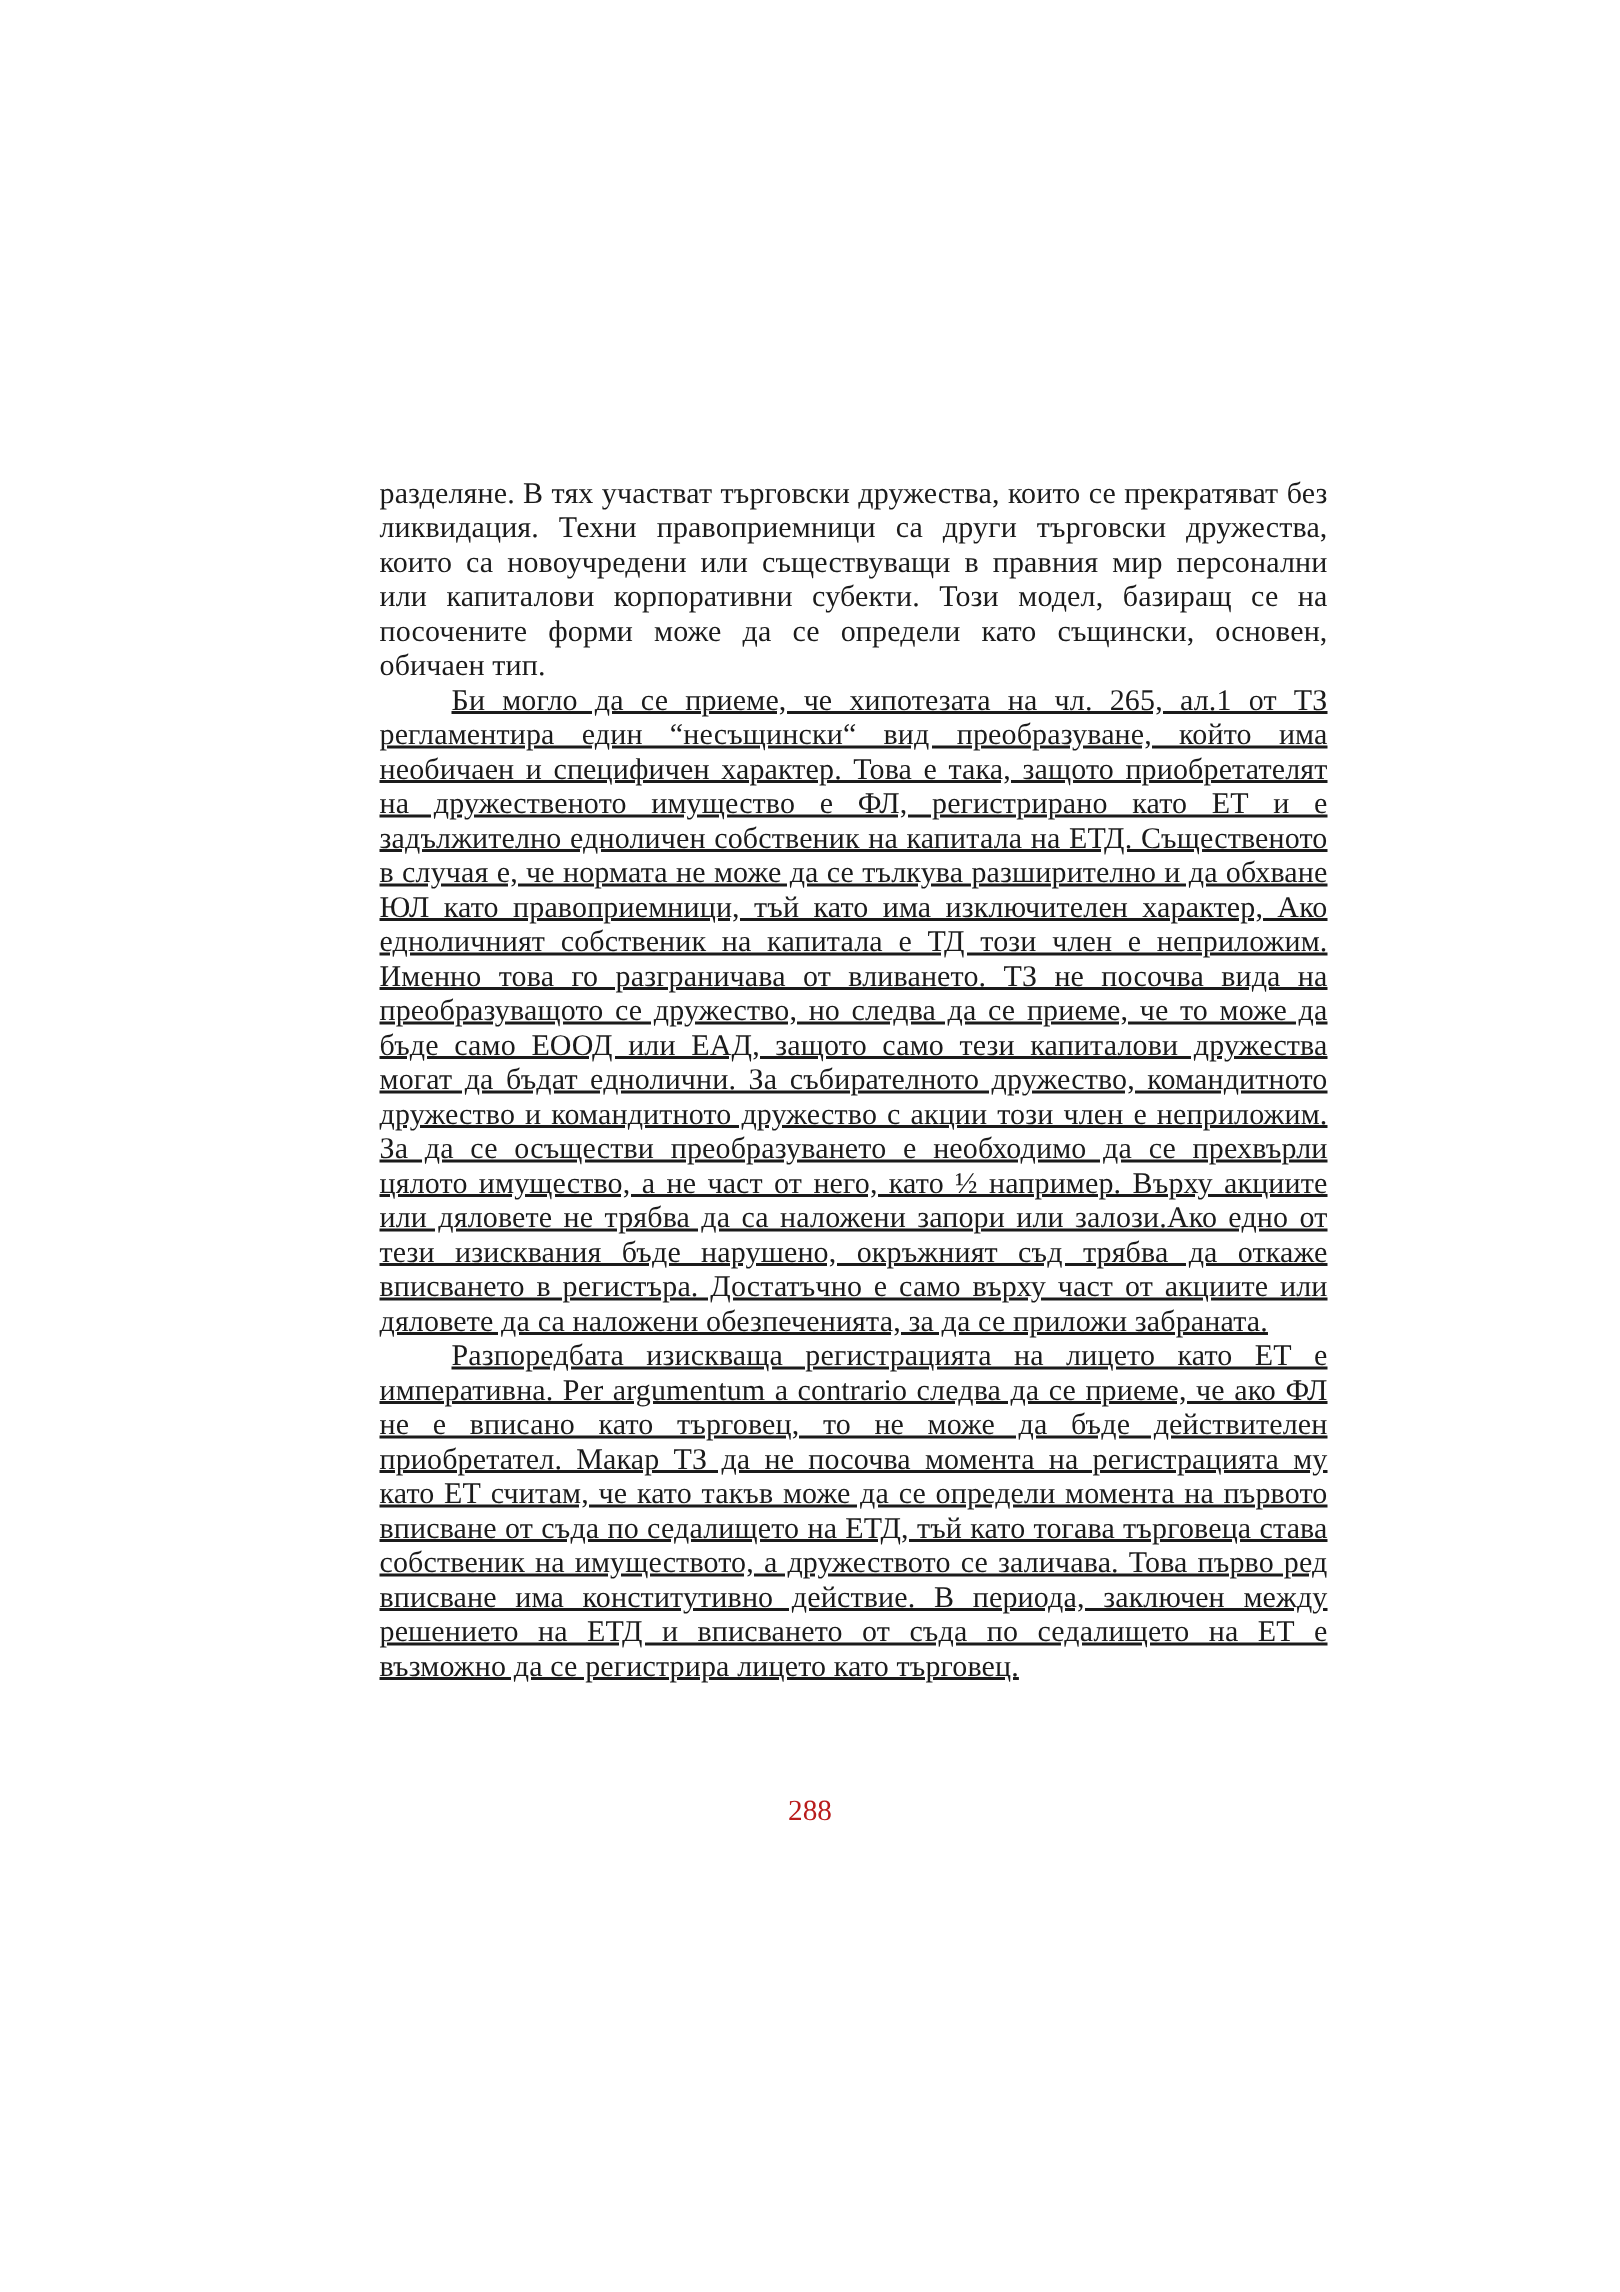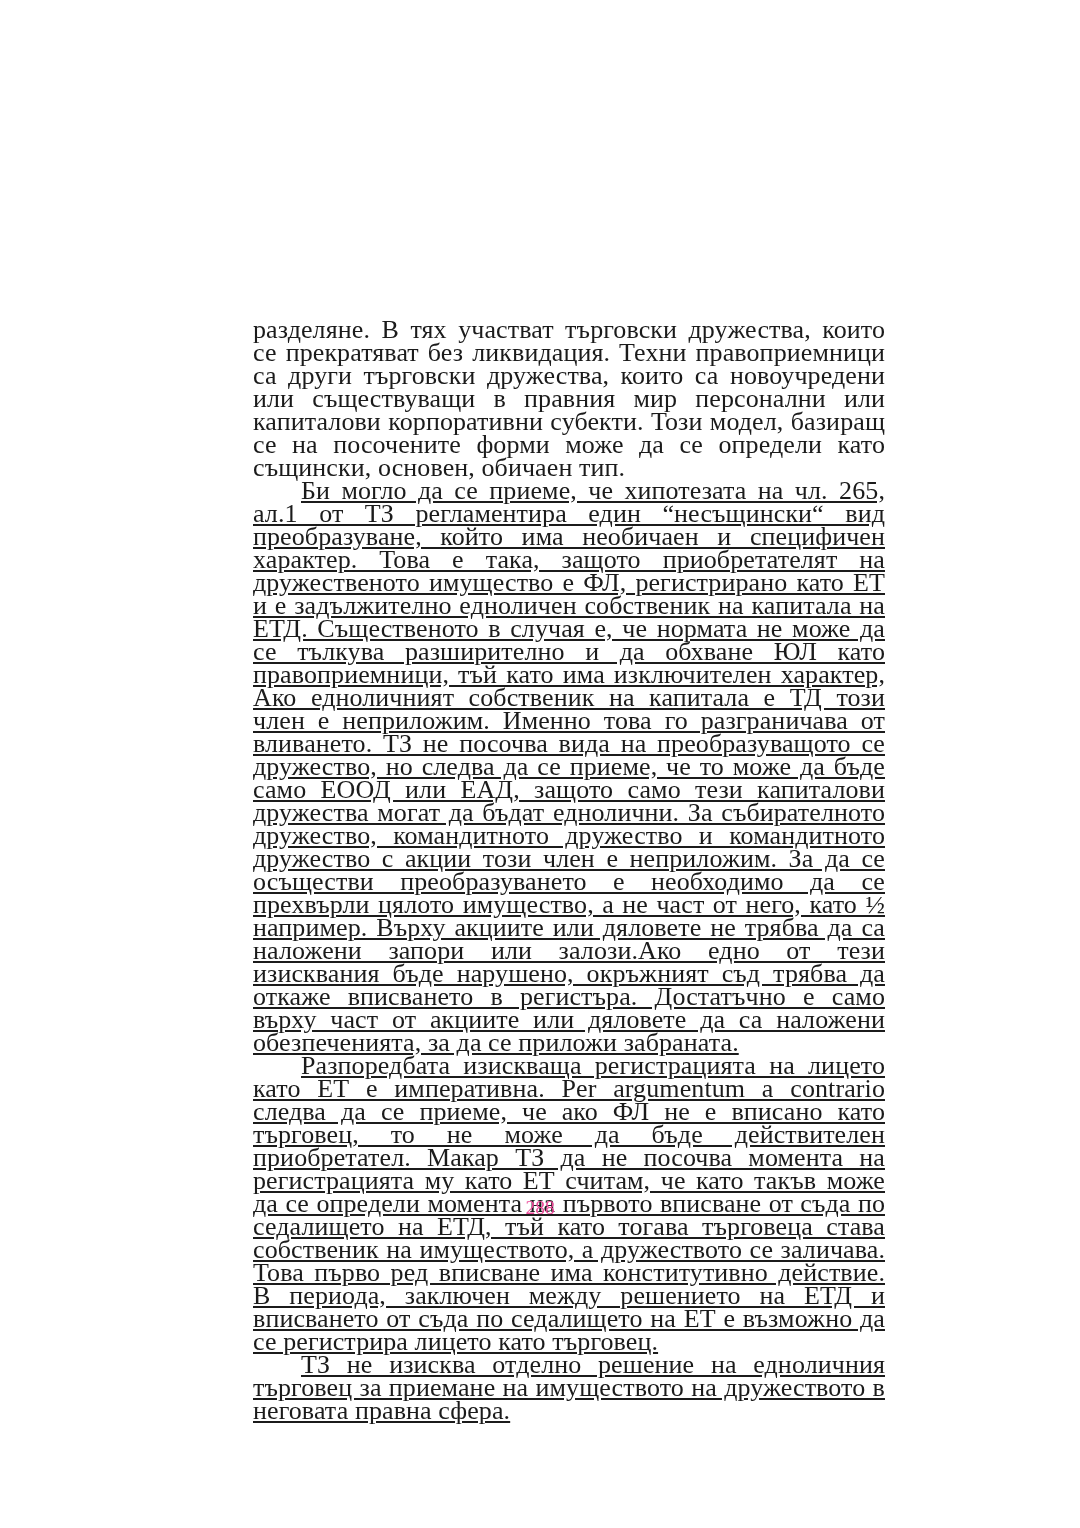--- a/index.html
+++ b/index.html
@@ -14,21 +14,21 @@
     background: #ffffff;
     overflow: hidden;
     font-family: "Liberation Serif", "DejaVu Serif", serif;
     color: #1b1b1b;
   }
   .text-column {
     position: absolute;
     left: 253px;
     top: 318px;
     width: 632px;
-    font-size: 26px;
+    font-size: 20px;
     line-height: 23px;
     text-align: justify;
     letter-spacing: 0.1px;
   }
   .text-column p {
     margin: 0;
     padding: 0;
     hyphens: none;
   }
   .text-column p.indent {
@@ -36,27 +36,26 @@
     text-decoration: underline;
   }
   .page-number {
     position: absolute;
     top: 1196px;
     left: 0;
     width: 1080px;
     text-align: center;
     font-size: 19.5px;
     line-height: 23px;
-    color: #ec4899;
+    color: #b91c1c;
   }
 </style>
 </head>
 <body>
 
 <div class="page">
   <div class="text-column">
     <p>разделяне. В тях участват търговски дружества, които се прекратяват без ликвидация. Техни правоприемници са други търговски дружества, които са новоучредени или съществуващи в правния мир персонални или капиталови корпоративни субекти. Този модел, базиращ се на посочените форми може да се определи като същински, основен, обичаен тип.</p>
     <p class="indent">Би могло да се приеме, че хипотезата на чл. 265, ал.1 от ТЗ регламентира един “несъщински“ вид преобразуване, който има необичаен и специфичен характер. Това е така, защото приобретателят на дружественото имущество е ФЛ, регистрирано като ЕТ и е задължително едноличен собственик на капитала на ЕТД. Същественото в случая е, че нормата не може да се тълкува разширително и да обхване ЮЛ като правоприемници, тъй като има изключителен характер, Ако едноличният собственик на капитала е ТД този член е неприложим. Именно това го разграничава от вливането. ТЗ не посочва вида на преобразуващото се дружество, но следва да се приеме, че то може да бъде само ЕООД или ЕАД, защото само тези капиталови дружества могат да бъдат еднолични. За събирателното дружество, командитното дружество и командитното дружество с акции този член е неприложим. За да се осъществи преобразуването е необходимо да се прехвърли цялото имущество, а не част от него, като ½ например. Върху акциите или дяловете не трябва да са наложени запори или залози.Ако едно от тези изисквания бъде нарушено, окръжният съд трябва да откаже вписването в регистъра. Достатъчно е само върху част от акциите или дяловете да са наложени обезпеченията, за да се приложи забраната.</p>
     <p class="indent">Разпоредбата изискваща регистрацията на лицето като ЕТ е императивна. Per argumentum a contrario следва да се приеме, че ако ФЛ не е вписано като търговец, то не може да бъде действителен приобретател. Макар ТЗ да не посочва момента на регистрацията му като ЕТ считам, че като такъв може да се определи момента на първото вписване от съда по седалището на ЕТД, тъй като тогава търговеца става собственик на имуществото, а дружеството се заличава. Това първо ред вписване има конститутивно действие. В периода, заключен между решението на ЕТД и вписването от съда по седалището на ЕТ е възможно да се регистрира лицето като търговец.</p>
-    <p class="indent">ТЗ не изисква отделно решение на едноличния търговец за приемане на имуществото на дружеството в неговата правна сфера.</p>
   </div>
   <div class="page-number">288</div>
 </div>
 
 </body></html>

